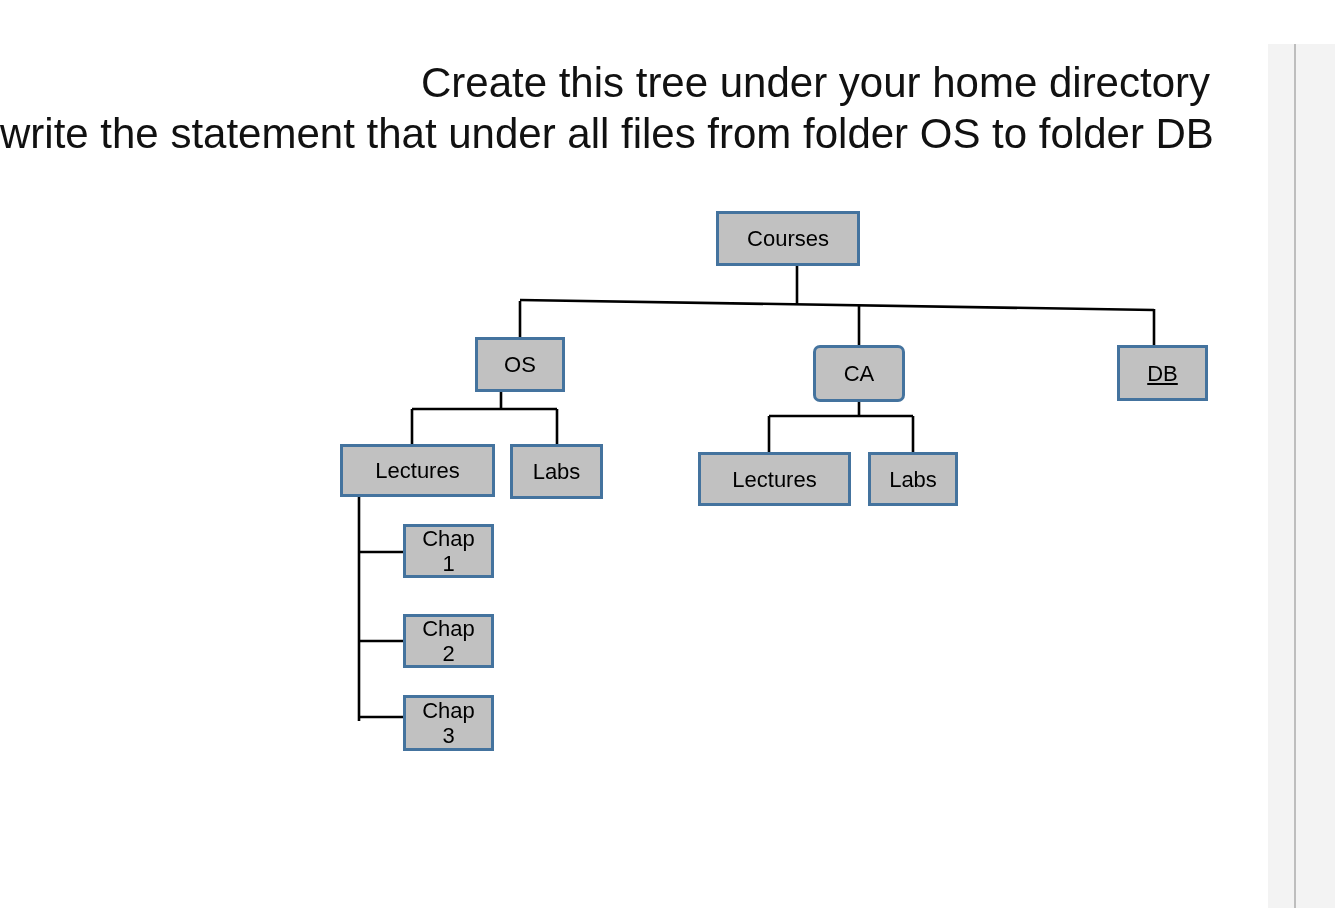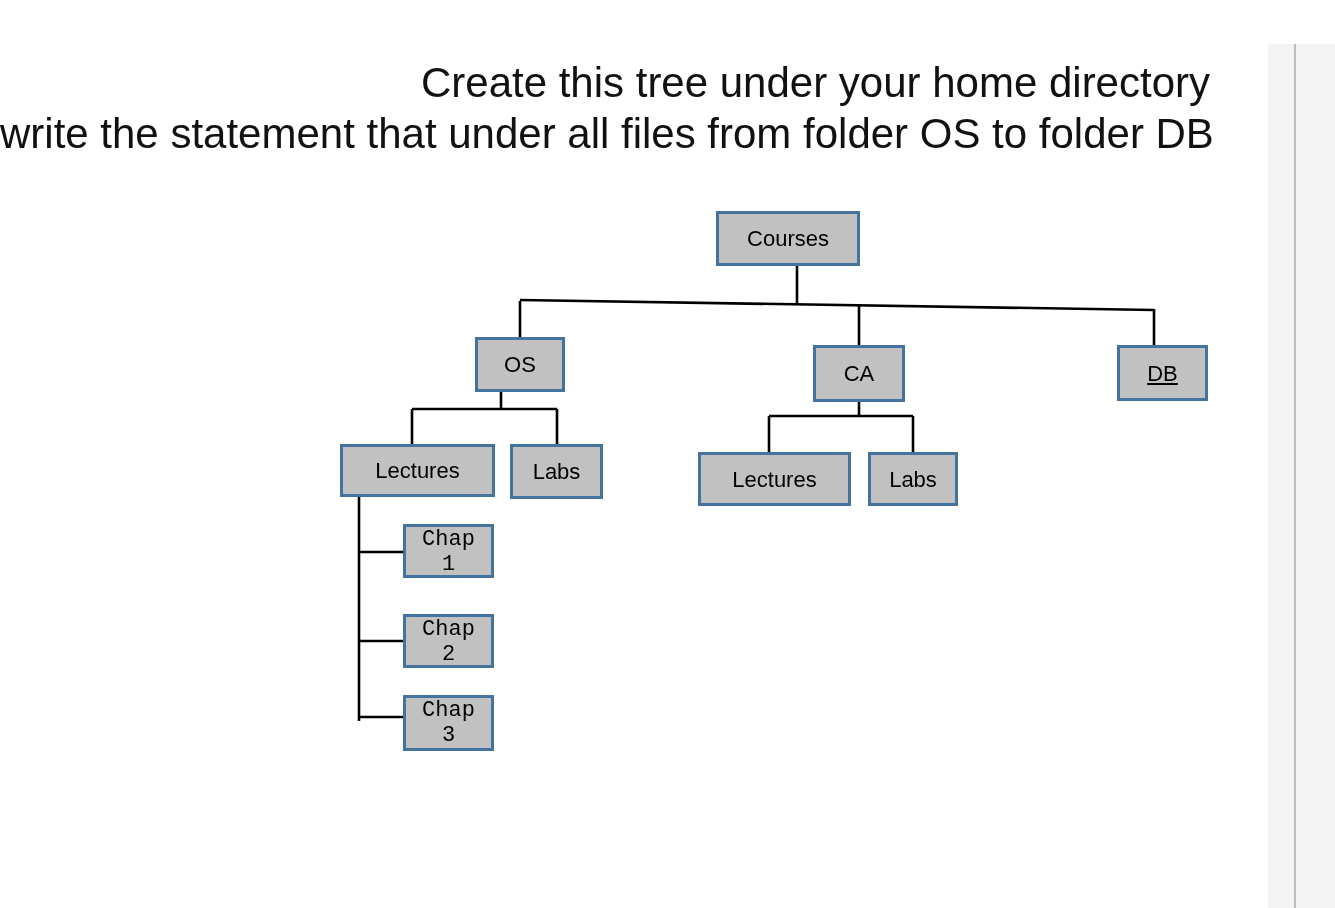--- a/index.html
+++ b/index.html
@@ -38,21 +38,21 @@
     border: 3px solid var(--node-border, #44739e);
     display: flex;
     flex-direction: column;
     align-items: center;
     justify-content: center;
     font-size: 22px;
     line-height: 25px;
     color: #000000;
     text-align: center;
   }
-  .node.multiline { justify-content: flex-start; padding-top: 0px; font-family: Liberation Mono, monospace; }
+  .node.multiline { justify-content: center; padding-top: 0px; }
 
   .gutter {
     position: absolute; left: 1268px; top: 0;
     width: 67px; height: 908px;
     background: var(--gutter-bg, #f3f3f3);
   }
   .gutter-line {
     position: absolute; left: 26px; top: 0;
     width: 2px; height: 908px;
     background: var(--gutter-divider, #bdbdbd);
@@ -90,21 +90,21 @@
           <line x1="359" y1="597" x2="404" y2="597" stroke="#000000" stroke-width="2.6"></line>
           <line x1="359" y1="673" x2="404" y2="673" stroke="#000000" stroke-width="2.6"></line>
         </svg>
 
     <div class="node" style="left: 716px; top: 167px; width: 144px; height: 55px;">
           <span>Courses</span>
         </div>
         <div class="node" style="left: 475px; top: 293px; width: 90px; height: 55px;">
           <span>OS</span>
         </div>
-        <div class="node" style="left: 813px; top: 301px; width: 92px; height: 57px;">
+        <div class="node" style="left: 813px; top: 301px; width: 92px; height: 57px; border-radius: 7px;">
           <span>CA</span>
         </div>
         <div class="node" style="left: 1117px; top: 301px; width: 91px; height: 56px; text-decoration: underline;">
           <span>DB</span>
         </div>
         <div class="node" style="left: 340px; top: 400px; width: 155px; height: 53px;">
           <span>Lectures</span>
         </div>
         <div class="node" style="left: 510px; top: 400px; width: 93px; height: 55px;">
           <span>Labs</span>

